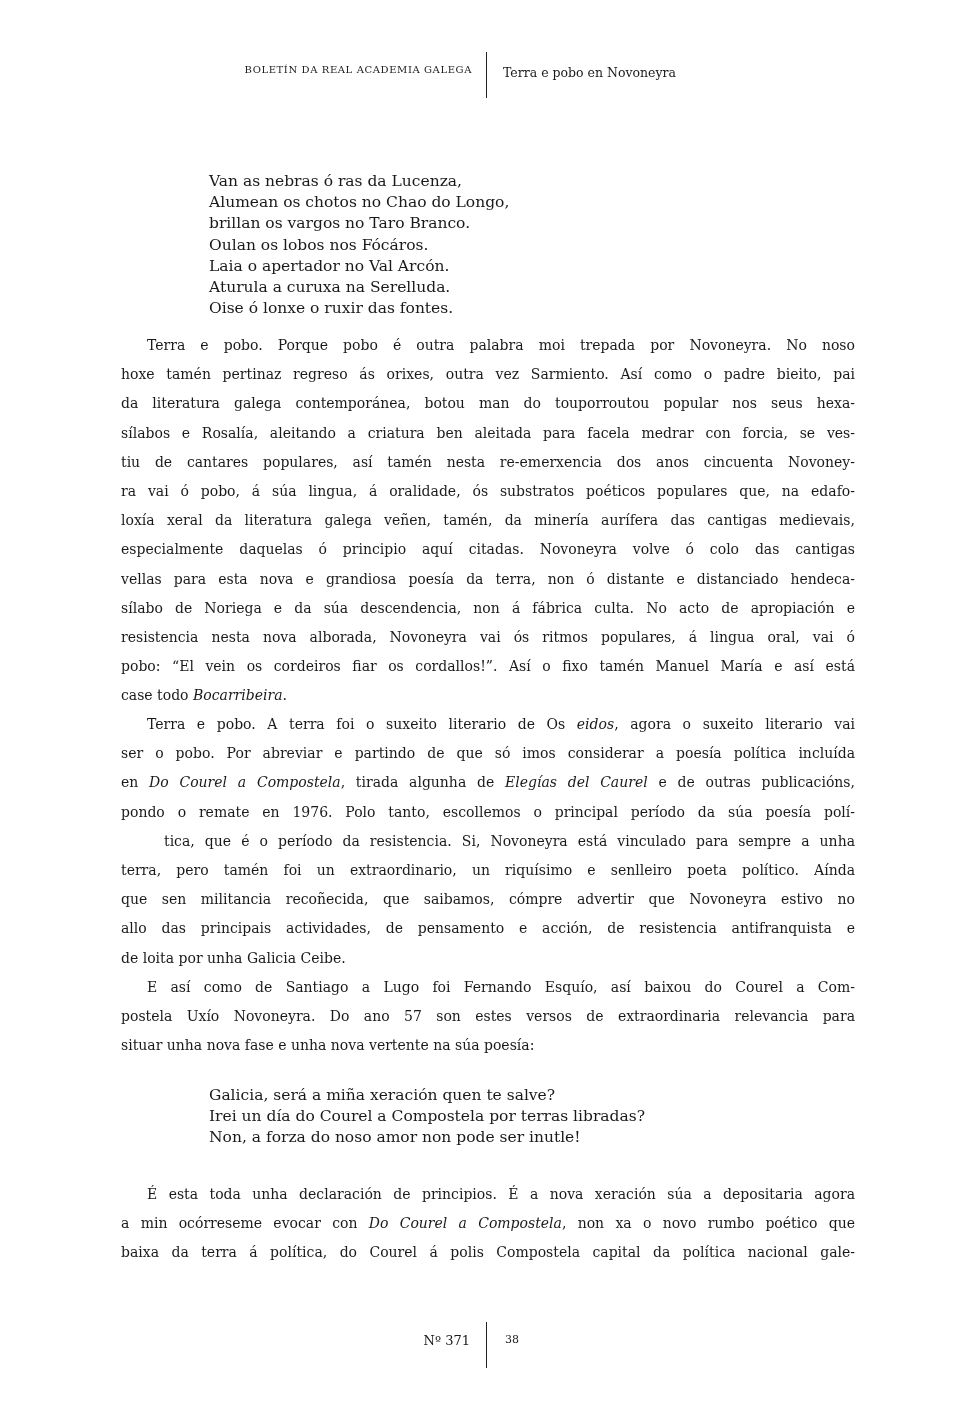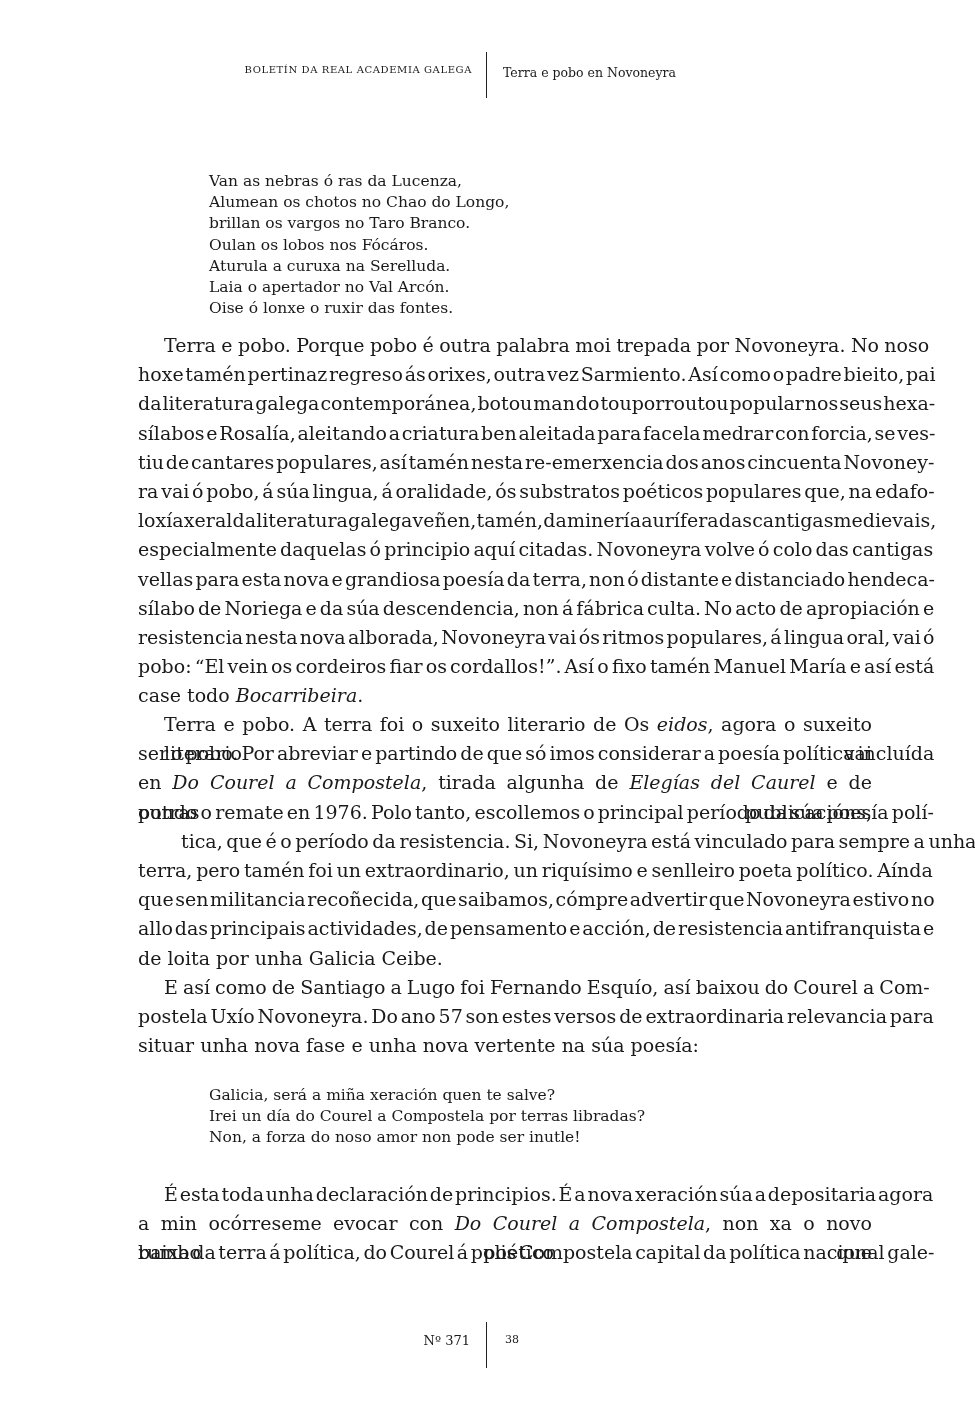--- a/index.html
+++ b/index.html
@@ -4,21 +4,21 @@
 <style>
   html, body { margin: 0; padding: 0; background: #ffffff; }
   body { width: 975px; height: 1417px; position: relative; overflow: hidden;
          font-family: "DejaVu Serif", "Liberation Serif", serif; color: #1a1a1a; }
   .header { position: absolute; top: 52px; left: 0; width: 975px; height: 46px; }
   .header .left { position: absolute; right: 503px; top: 12px; font-size: 10px; letter-spacing: 0.6px; white-space: nowrap; }
   .header .sep { position: absolute; left: 486px; top: 0; width: 1px; height: 46px; background: #222; }
   .header .right { position: absolute; left: 503px; top: 13px; font-size: 12.5px; white-space: nowrap; }
   .verse { position: absolute; left: 209px; font-size: 15.5px; line-height: 21.2px; }
   .verse .line { display: block; white-space: nowrap; }
-  .body { position: absolute; left: 138px; width: 734px; font-size: 19px; line-height: 29.2px; }
+  .body { position: absolute; left: 121px; width: 734px; font-size: 14px; line-height: 29.2px; }
   .body .l { display: block; text-align: justify; text-align-last: justify; white-space: nowrap; height: 29.2px; overflow: visible; }
   .body .l.last { text-align-last: left; }
   .body .l.indent { padding-left: 26px; }
   .body .l span { white-space: normal; }
   .footer { position: absolute; top: 1322px; left: 0; width: 975px; height: 46px; }
   .footer .left { position: absolute; right: 505px; top: 11px; font-size: 13px; white-space: nowrap; }
   .footer .sep { position: absolute; left: 486px; top: 0; width: 1px; height: 46px; background: #222; }
   .footer .right { position: absolute; left: 505px; top: 11px; font-size: 11px; }
   i { font-style: italic; }
 </style>
@@ -29,22 +29,22 @@
   <span class="left">BOLETÍN DA REAL ACADEMIA GALEGA</span>
   <span class="sep"></span>
   <span class="right">Terra e pobo en Novoneyra</span>
 </div>
 
 <div class="verse" style="top:171px;">
   <span class="line">Van as nebras ó ras da Lucenza,</span>
   <span class="line">Alumean os chotos no Chao do Longo,</span>
   <span class="line">brillan os vargos no Taro Branco.</span>
   <span class="line">Oulan os lobos nos Fócáros.</span>
+  <span class="line">Laia o apertador no Val Arcón.</span>
   <span class="line">Aturula a curuxa na Serelluda.</span>
-  <span class="line">Laia o apertador no Val Arcón.</span>
   <span class="line">Oise ó lonxe o ruxir das fontes.</span>
 </div>
 
 <div class="body" style="top:331px;">
   <div class="l indent" style="white-space: nowrap; word-spacing: -0.628606px;">Terra e pobo. Porque pobo é outra palabra moi trepada por Novoneyra. No noso</div>
   <div class="l" style="white-space: nowrap; word-spacing: -4.32812px;">hoxe tamén pertinaz regreso ás orixes, outra vez Sarmiento. Así como o padre bieito, pai</div>
   <div class="l" style="white-space: nowrap; word-spacing: -5.08097px;">da literatura galega contemporánea, botou man do touporroutou popular nos seus hexa-</div>
   <div class="l" style="white-space: nowrap; word-spacing: -4.28013px;">sílabos e Rosalía, aleitando a criatura ben aleitada para facela medrar con forcia, se ves-</div>
   <div class="l" style="white-space: nowrap; word-spacing: -4.17045px;">tiu de cantares populares, así tamén nesta re-emerxencia dos anos cincuenta Novoney-</div>
   <div class="l" style="white-space: nowrap; word-spacing: -3.26771px;">ra vai ó pobo, á súa lingua, á oralidade, ós substratos poéticos populares que, na edafo-</div>

